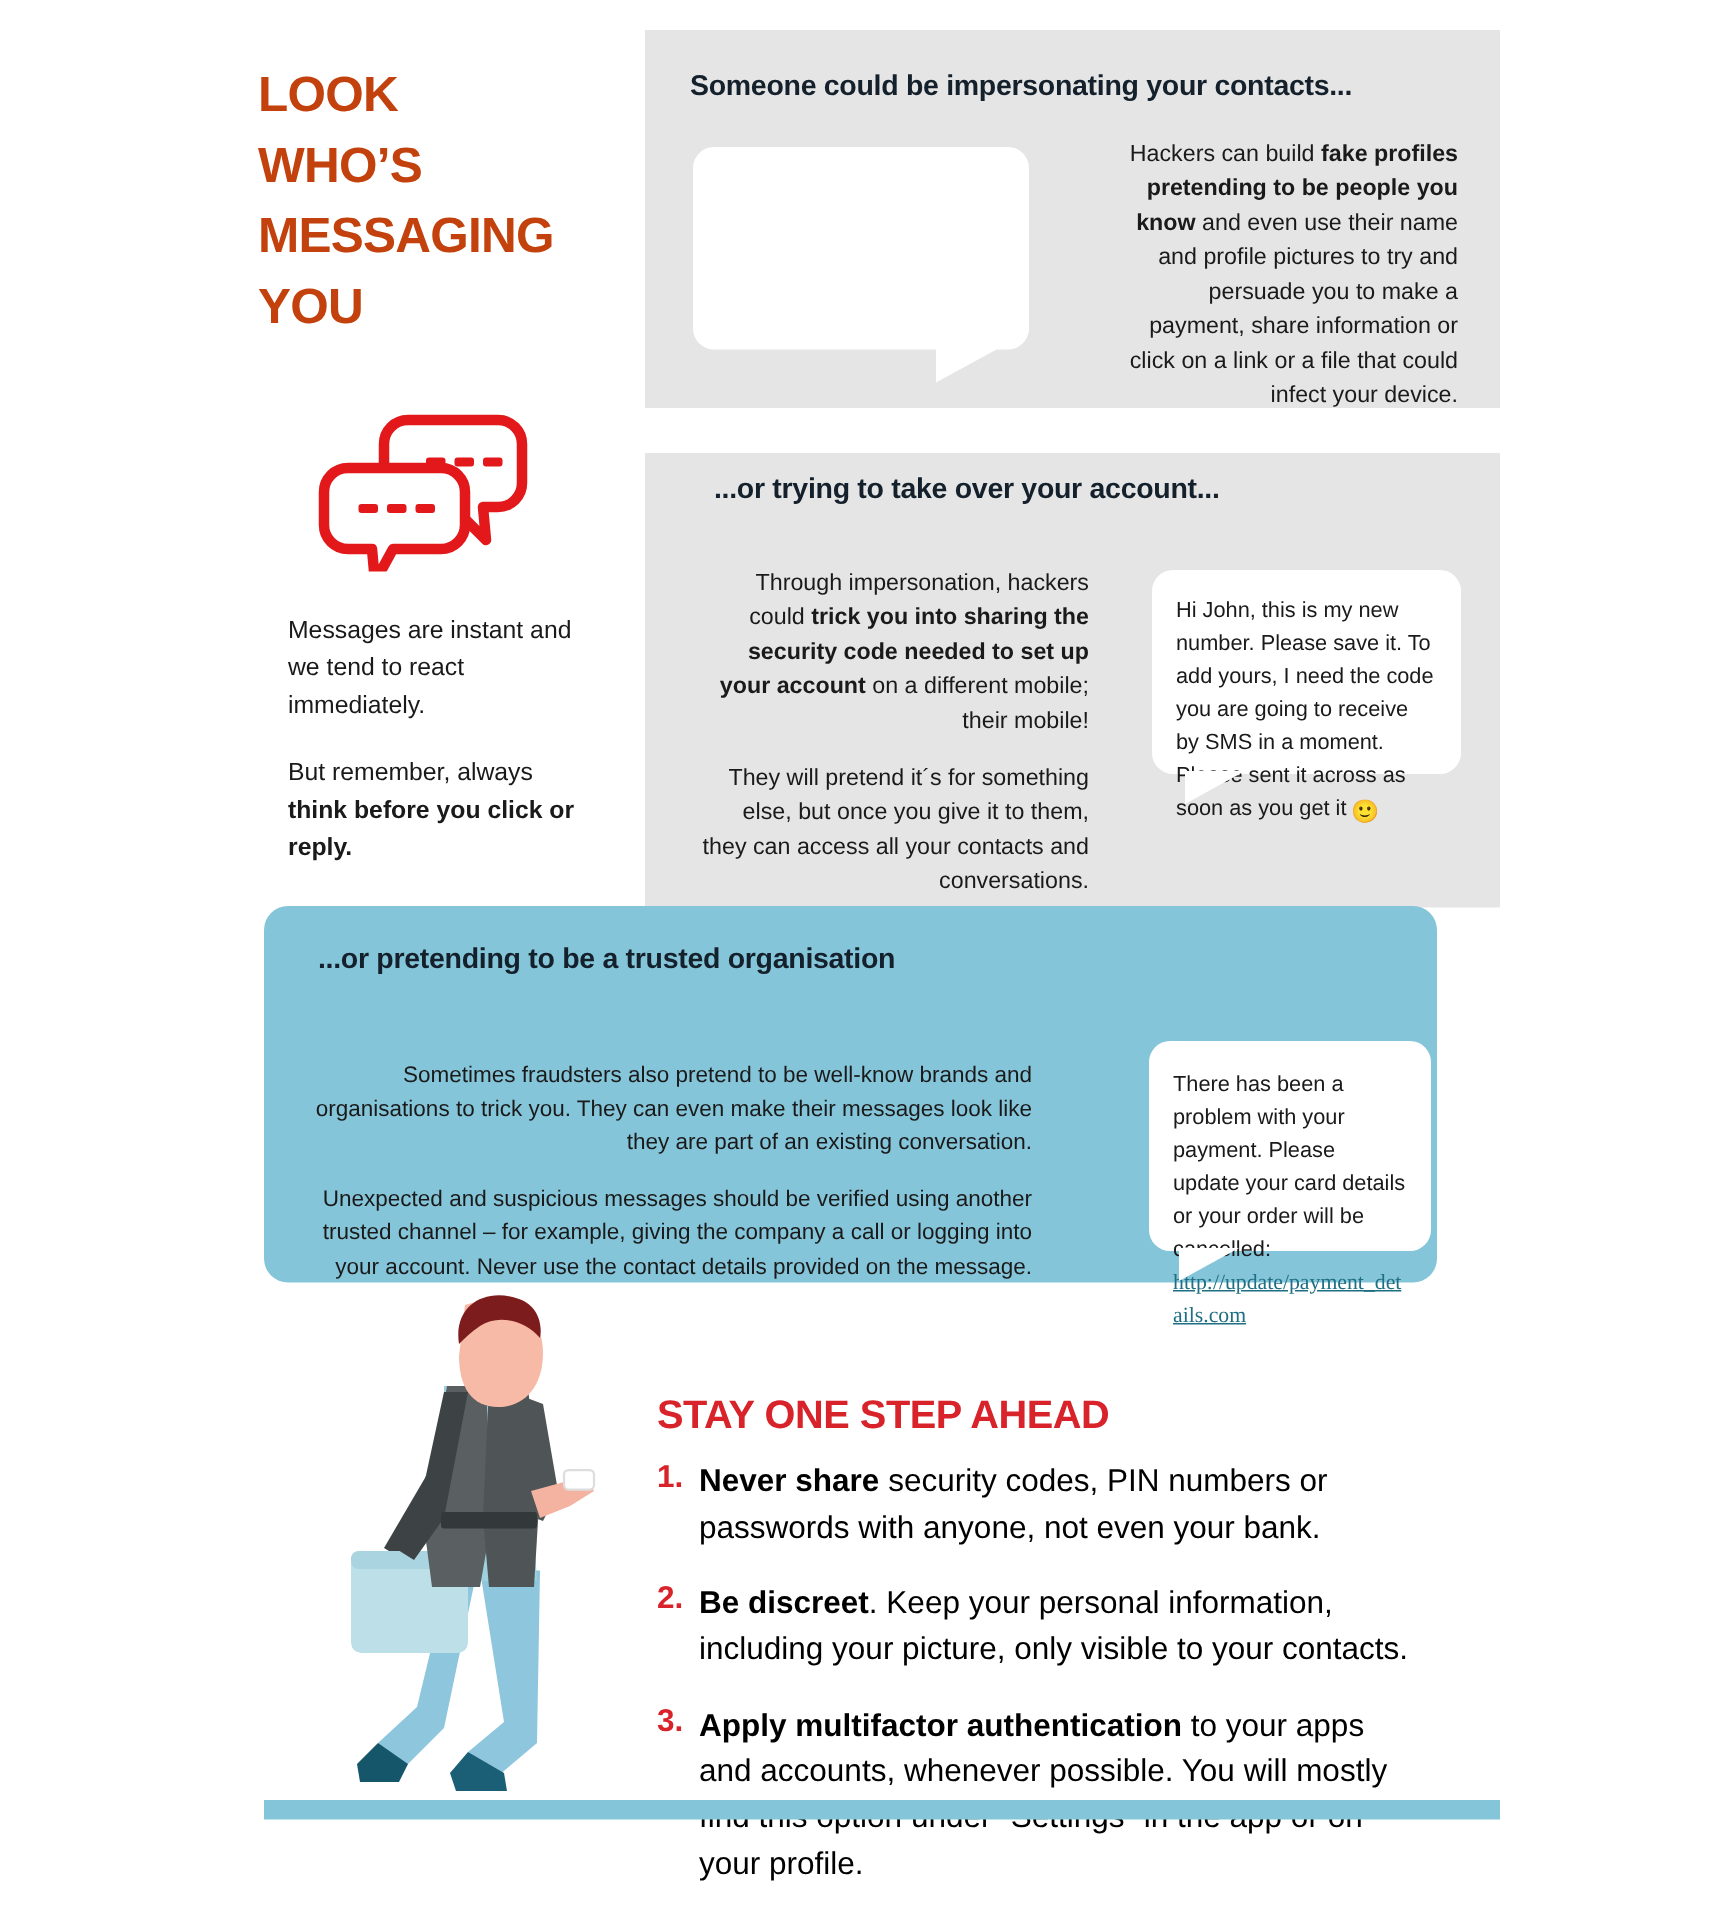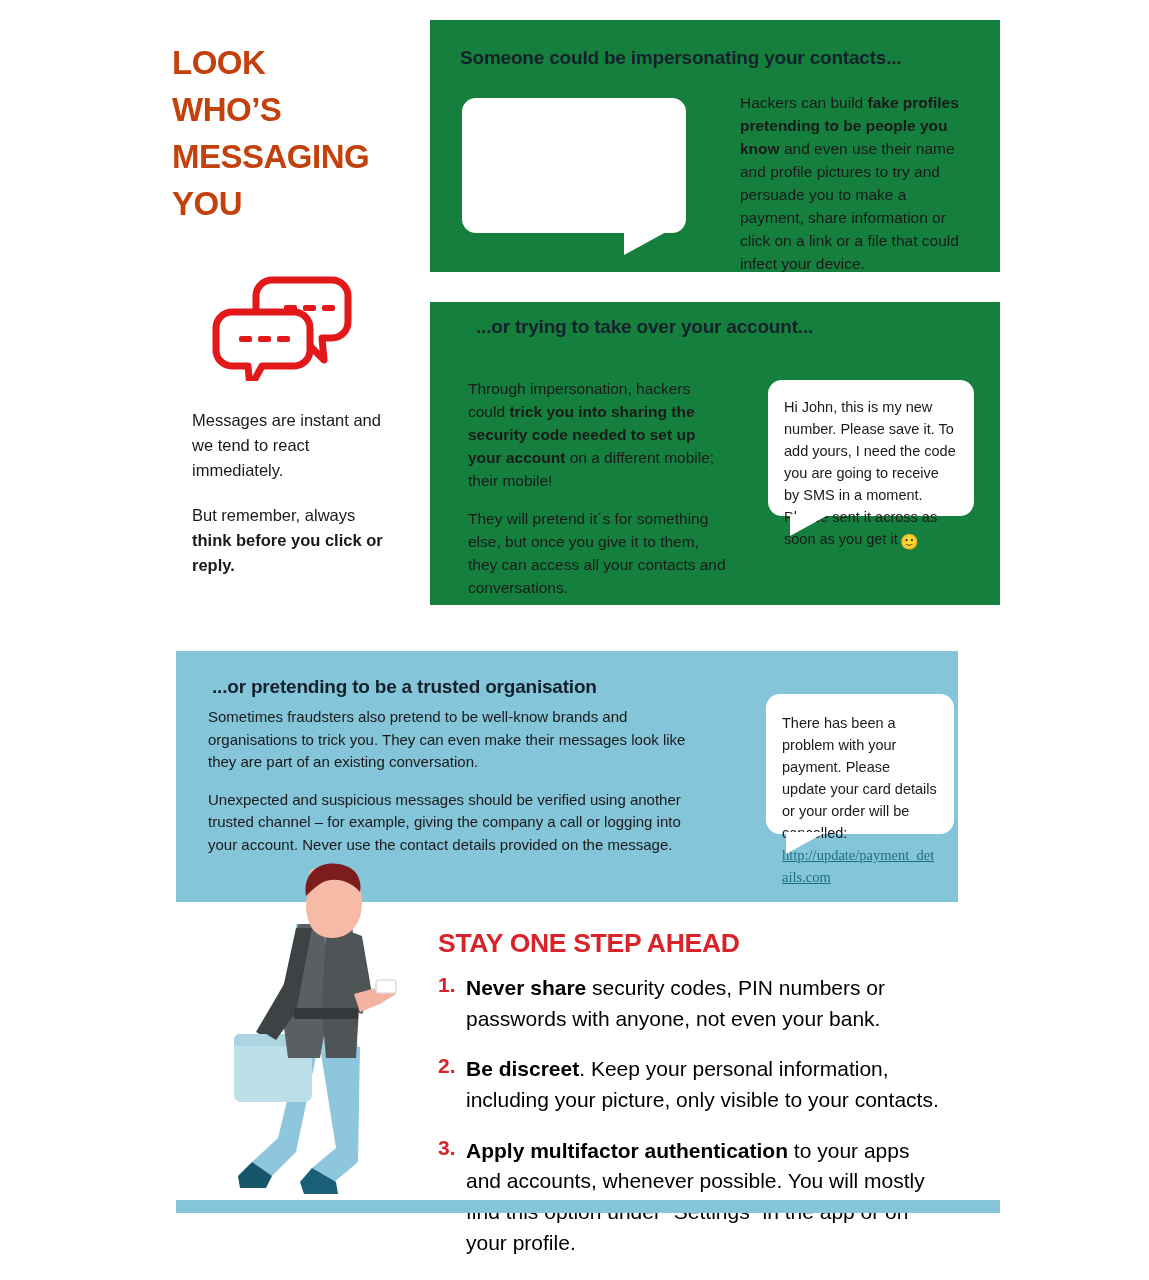--- a/index.html
+++ b/index.html
@@ -49,44 +49,44 @@
   }
   #left-copy p { margin: 0 0 20px 0; }
   #left-copy p:last-child { margin-bottom: 0; }
   #left-copy b { font-weight: bold; }
 
   
   .panel {
     position: absolute;
     box-sizing: border-box;
   }
-  .panel-light { background: #15803d; }
+  .panel-light { background: #e5e5e5; }
   .panel-mid   { background: #85c5d9; }
 
   #panel-contacts { left: 430px; top: 20px; width: 570px; height: 252px; }
   #panel-account  { left: 430px; top: 302px; width: 570px; height: 303px; }
-  #panel-org      { left: 176px; top: 651px; width: 782px; height: 251px; }
+  #panel-org      { left: 176px; top: 604px; width: 782px; height: 251px; border-radius: 16px; }
 
   .panel-title {
     font-size: 19px;
     font-weight: bold;
     color: #14202b;
     letter-spacing: -0.2px;
   }
 
   #panel-contacts .panel-title { position: absolute; left: 30px; top: 27px; }
   #panel-account  .panel-title { position: absolute; left: 46px; top: 14px; }
   #panel-org      .panel-title { position: absolute; left: 36px; top: 25px; }
 
   .panel-body {
     font-size: 15.5px;
     line-height: 1.48;
     color: #1a1a1a;
   }
-  .panel-body p { margin: 0 0 15px 0; }
+  .panel-body p { margin: 0 0 15px 0; text-align: right; }
   .panel-body p:last-child { margin-bottom: 0; }
   .panel-body b { font-weight: bold; }
 
   #contacts-copy { position: absolute; left: 740px; top: 92px; width: 232px; }
   #account-copy  { position: absolute; left: 468px; top: 378px; width: 258px; }
   #org-copy      { position: absolute; left: 208px; top: 706px; width: 480px; font-size: 15px; line-height: 1.5; }
 
   
   .bubble {
     position: absolute;

